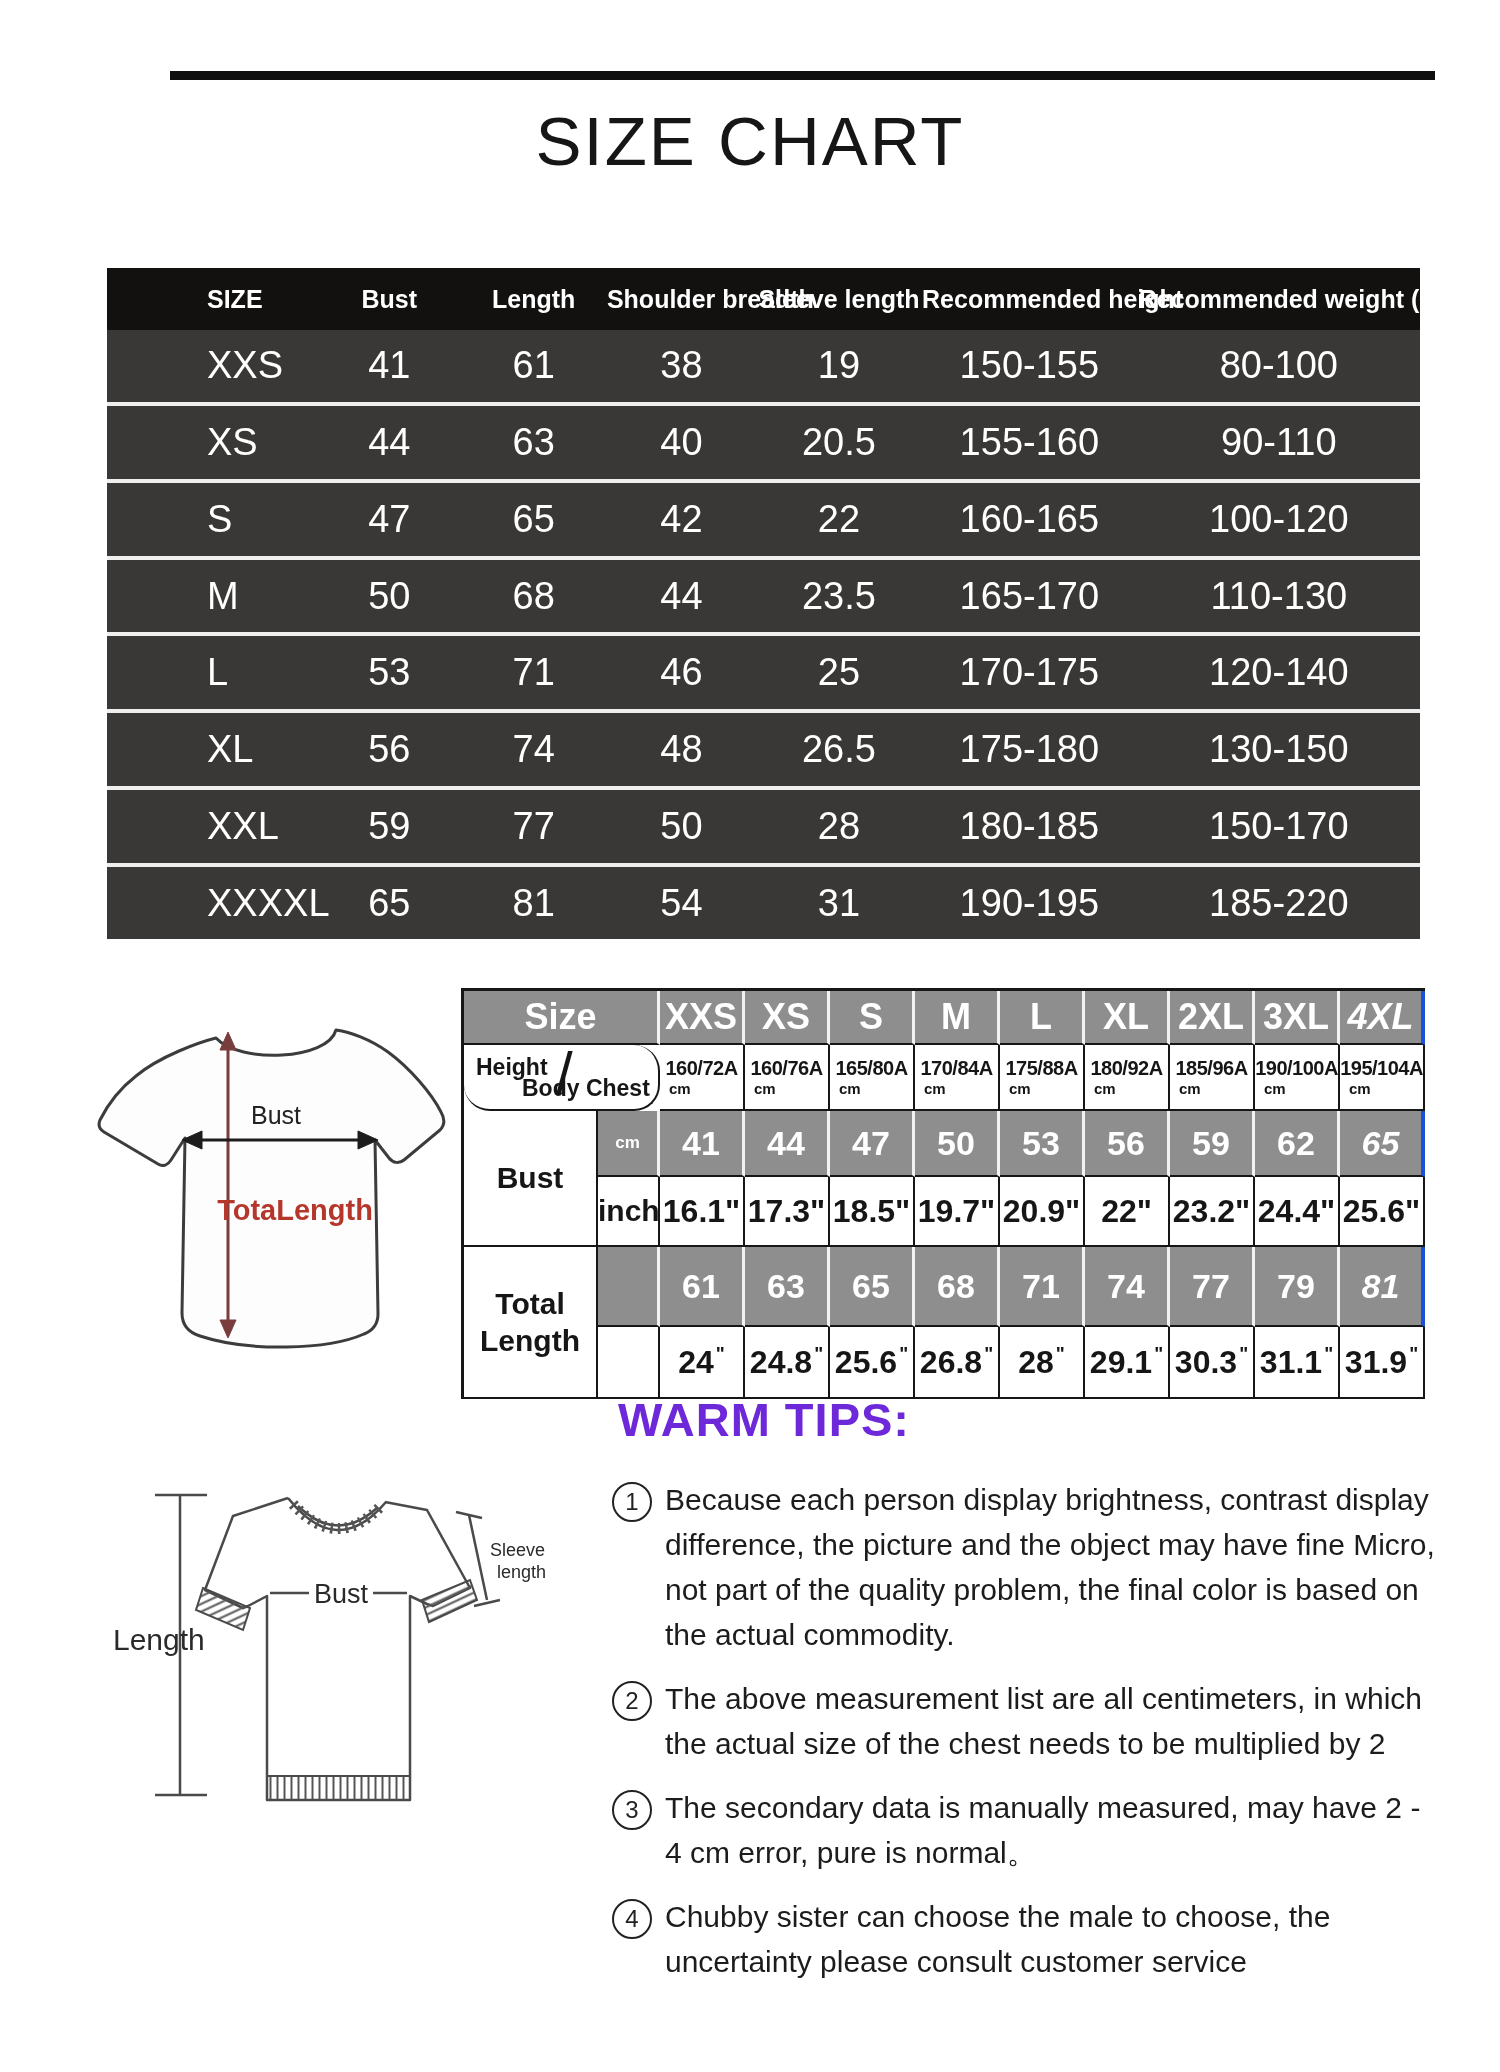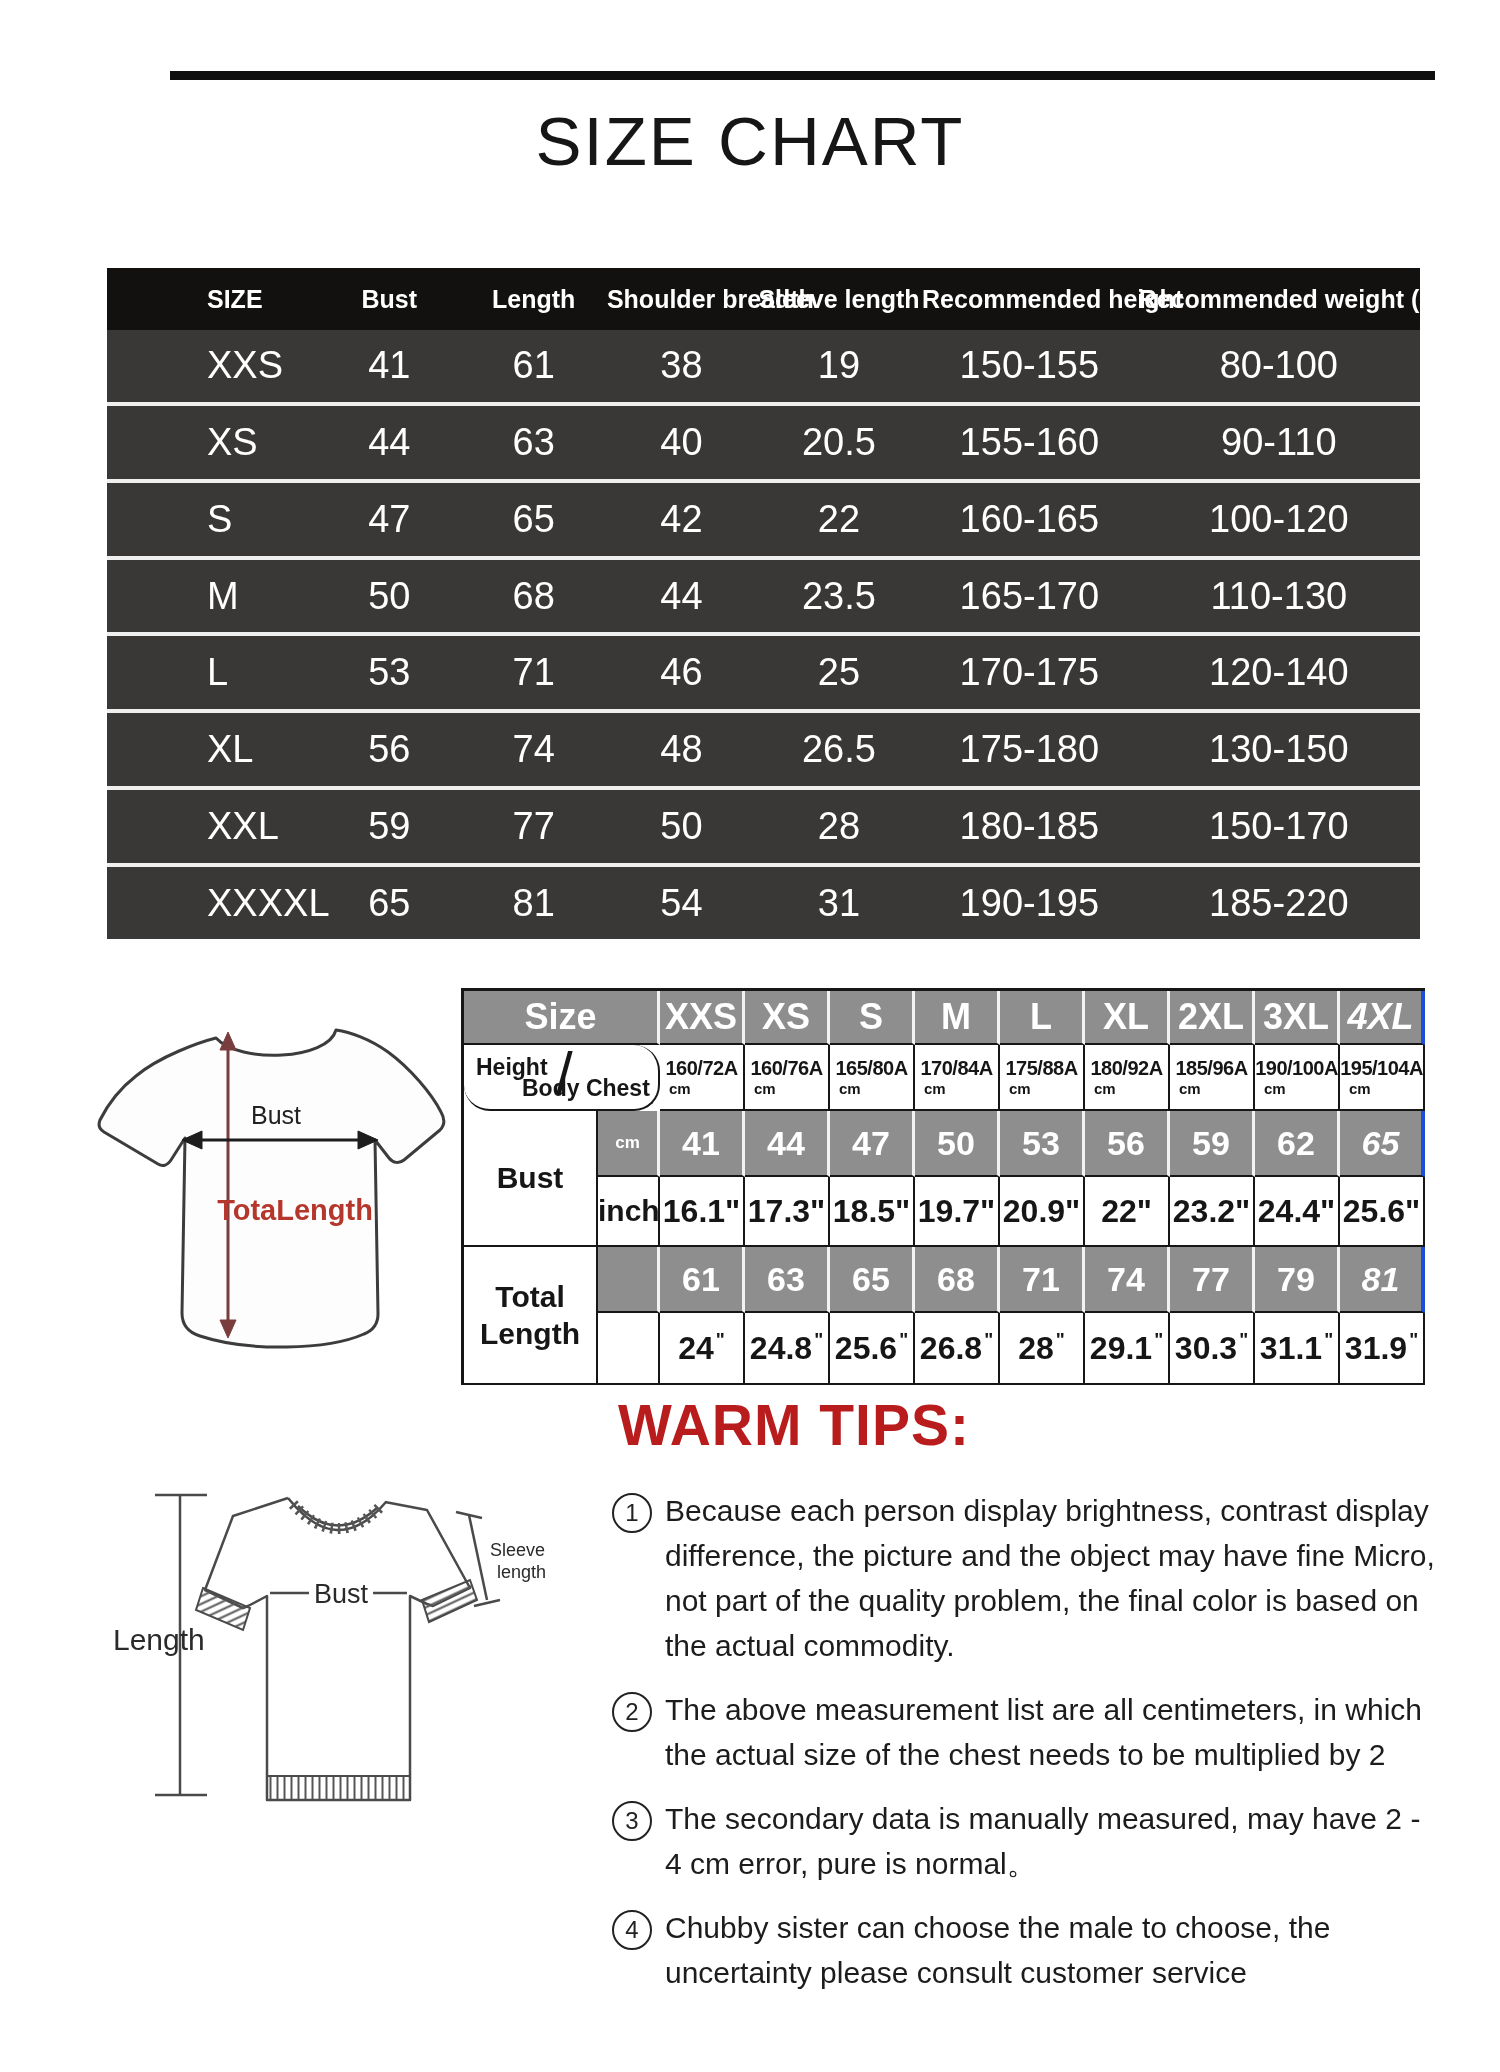--- a/index.html
+++ b/index.html
@@ -38,21 +38,21 @@
   #t2 .hv .unit{font-size:15px;font-weight:bold;text-align:left;padding-left:9px;margin-top:1px;}
   #t2 .rowlab{font-size:30px;font-weight:bold;line-height:1.25;padding:0 12px;background:#ffffff;}
   #t2 .unit-cm{font-size:17px;font-weight:bold;}
   #t2 .unit-inch{font-size:30px;font-weight:bold;}
   #t2 .gv{font-size:34px;font-weight:bold;}
   #t2 .wv{font-size:32px;font-weight:bold;}
   #t2 .wv .sup{font-size:19px;position:relative;top:-13px;margin-left:2px;}
 
   
   #tips{position:absolute;left:612px;top:1392px;width:830px;}
-  #tips h2{margin:0 0 30px 6px;font-size:57px;font-weight:bold;color:#b91c1c;letter-spacing:1px;}
+  #tips h2{margin:0 0 30px 6px;font-size:47px;font-weight:bold;color:#6d28d9;letter-spacing:1px;}
   #tips ul{list-style:none;margin:0;padding:0;}
   #tips li{display:flex;gap:13px;margin-bottom:19px;font-size:30px;color:#1c1c1c;line-height:1.5;}
   #tips .circle{flex:none;width:36px;height:36px;margin-top:5px;border:2.5px solid #222;border-radius:50%;
                 display:flex;align-items:center;justify-content:center;font-size:24px;color:#222;}
 
   
   .svg-wrap{position:absolute;}
   #tee1{left:88px;top:968px;}
   #tee2{left:85px;top:1438px;}
   text{font-family:"Liberation Sans", sans-serif;}
@@ -270,21 +270,21 @@
           <td class="wv">16.1"</td>
           <td class="wv">17.3"</td>
           <td class="wv">18.5"</td>
           <td class="wv">19.7"</td>
           <td class="wv">20.9"</td>
           <td class="wv">22"</td>
           <td class="wv">23.2"</td>
           <td class="wv">24.4"</td>
           <td class="wv">25.6"</td>
         </tr>
-        <tr style="height: 66px;">
+        <tr style="height: 80px;">
           <th class="rowlab" rowspan="2">Total Length</th>
           <td class="g unit-cm"></td>
           <td class="g gv">61</td>
           <td class="g gv">63</td>
           <td class="g gv">65</td>
           <td class="g gv">68</td>
           <td class="g gv">71</td>
           <td class="g gv">74</td>
           <td class="g gv">77</td>
           <td class="g gv">79</td>

